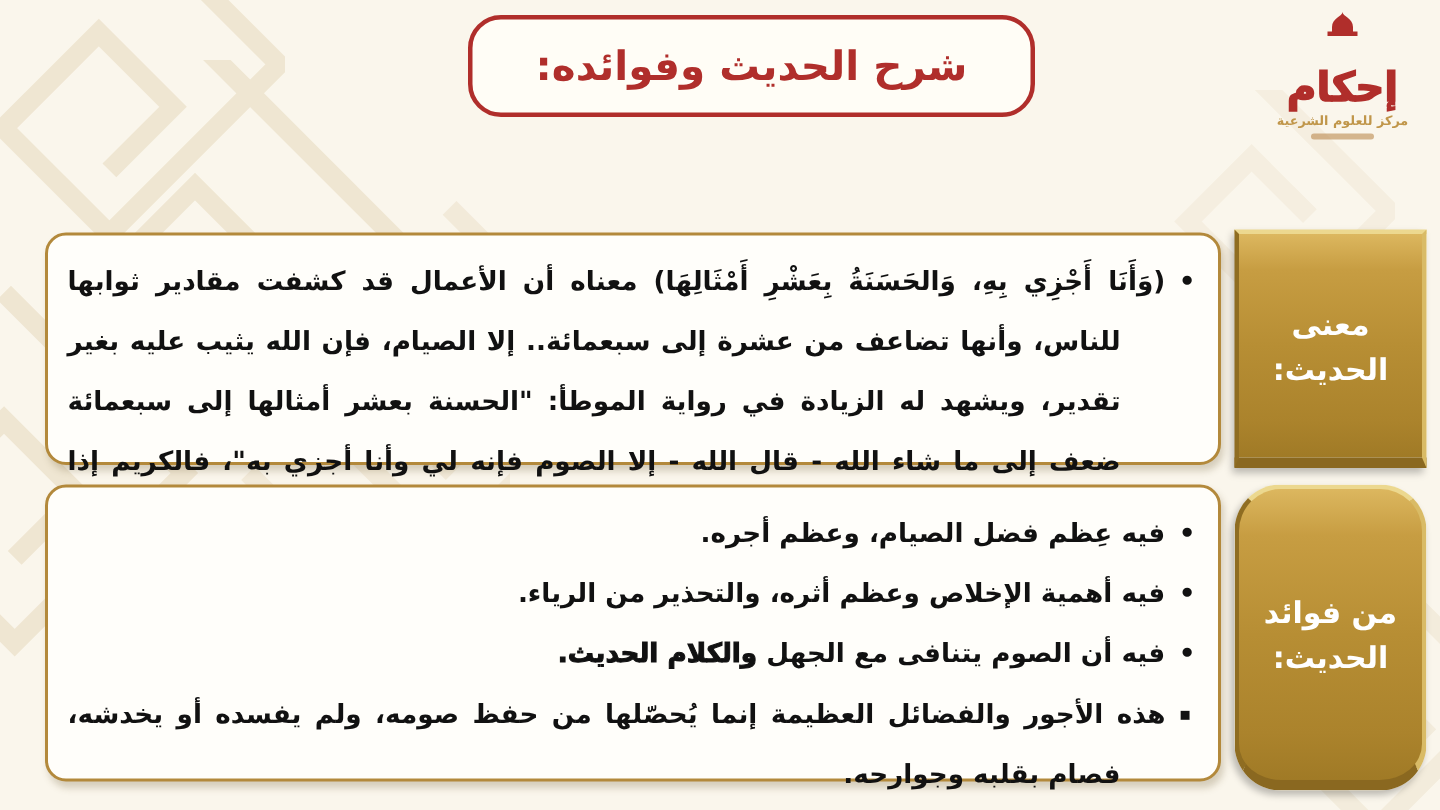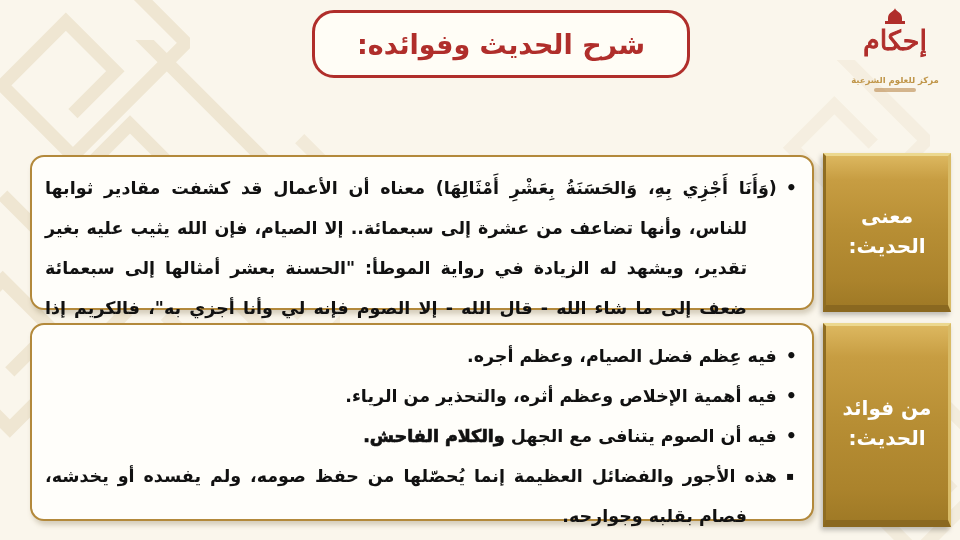--- a/index.html
+++ b/index.html
@@ -27,25 +27,25 @@
   }
   .title-text{
     color:#b02e2b;font-size:27px;font-weight:bold;letter-spacing:0;
   }
   
   .logo{
     position:absolute;top:8px;left:845px;width:100px;text-align:center;z-index:2;
   }
   .logo-mark{line-height:1;}
   .logo-name{
-    display:block;color:#b02e2b;font-size:27px;font-weight:normal;
-    -webkit-text-stroke:1px #b02e2b;line-height:1.05;
+    display:block;color:#b02e2b;font-size:27px;font-weight:bold;
+    -webkit-text-stroke:1px #b02e2b;line-height:1.05;margin-top:18px;
   }
   .logo-subtitle{
-    display:block;color:#c0964a;font-size:8.5px;font-weight:bold;margin-top:20px;
+    display:block;color:#c0964a;font-size:8.5px;font-weight:bold;margin-top:3px;
   }
   .logo-tagline{
     width:42px;height:4px;margin:3px auto 0;background:#b5803f;opacity:.55;border-radius:2px;
   }
   
   .content-box{
     position:absolute;left:30px;width:784px;
     background:#fffefa;
     border:2px solid #b3893b;border-radius:14px;
     box-shadow:2px 4px 5px rgba(120,100,60,.28);
@@ -71,21 +71,21 @@
     color:#ffffff;font-size:20px;font-weight:bold;line-height:1.5;
     background:linear-gradient(180deg,#dcb75f 0%,#c79d42 16%,#b78e34 50%,#ab832c 84%,#a07a26 100%);
     border-top:3px solid #ecd88f;
     border-right:3px solid #d9bb66;
     border-left:3px solid #8f6d22;
     border-bottom:7px solid #8a6820;
     box-shadow:-2px 3px 5px rgba(0,0,0,.25);
     z-index:1;
   }
   .label-meaning{top:153px;height:159px;}
-  .label-benefits{top:323px;height:204px;}
+  .label-benefits{top:323px;height:204px;border-radius:31px;}
 </style>
 </head>
 <body>
 
 <div class="slide">
 
   <svg class="bg-pattern" style="top:40px;left:-80px;" width="420" height="480" viewBox="0 0 420 480">
     <g transform="rotate(45 210 240)">
       <path d="M40 60 H220 V240 H100 V130 H180 V200"></path>
       <path class="d" d="M230 20 H390 V180 H290 V90 H350 V150"></path>
@@ -129,20 +129,20 @@
   <div class="content-box box-meaning">
     <p class="bullet"><span class="marker">•</span><span>(وَأَنَا أَجْزِي بِهِ، وَالحَسَنَةُ بِعَشْرِ أَمْثَالِهَا) معناه أن الأعمال قد كشفت مقادير ثوابها للناس، وأنها تضاعف من عشرة إلى سبعمائة.. إلا الصيام، فإن الله يثيب عليه بغير تقدير، ويشهد له الزيادة في رواية الموطأ: "الحسنة بعشر أمثالها إلى سبعمائة ضعف إلى ما شاء الله - قال الله - إلا الصوم فإنه لي وأنا أجزي به"، فالكريم إذا قال: أنا أتولى الإعطاء بنفسي ففيه تعظيم ذلك العطاء وتفخيمه.</span></p>
   </div>
   <div class="label-box label-meaning">
     <span>معنى الحديث:</span>
   </div>
 
   <div class="content-box box-benefits">
     <p class="bullet"><span class="marker">•</span><span>فيه عِظم فضل الصيام، وعظم أجره.</span></p>
     <p class="bullet"><span class="marker">•</span><span>فيه أهمية الإخلاص وعظم أثره، والتحذير من الرياء.</span></p>
-    <p class="bullet"><span class="marker">•</span><span>فيه أن الصوم يتنافى مع الجهل </span><span class="xbold">والكلام الفاحش.</span></p>
+    <p class="bullet"><span class="marker">•</span><span>فيه أن الصوم يتنافى مع الجهل </span><span class="xbold">والكلام الحديث.</span></p>
     <p class="bullet"><span class="marker marker-sq">▪</span><span>هذه الأجور والفضائل العظيمة إنما يُحصّلها من حفظ صومه، ولم يفسده أو يخدشه، فصام بقلبه وجوارحه.</span></p>
   </div>
   <div class="label-box label-benefits">
     <span>من فوائد الحديث:</span>
   </div>
 
 </div>
 
 </body></html>

